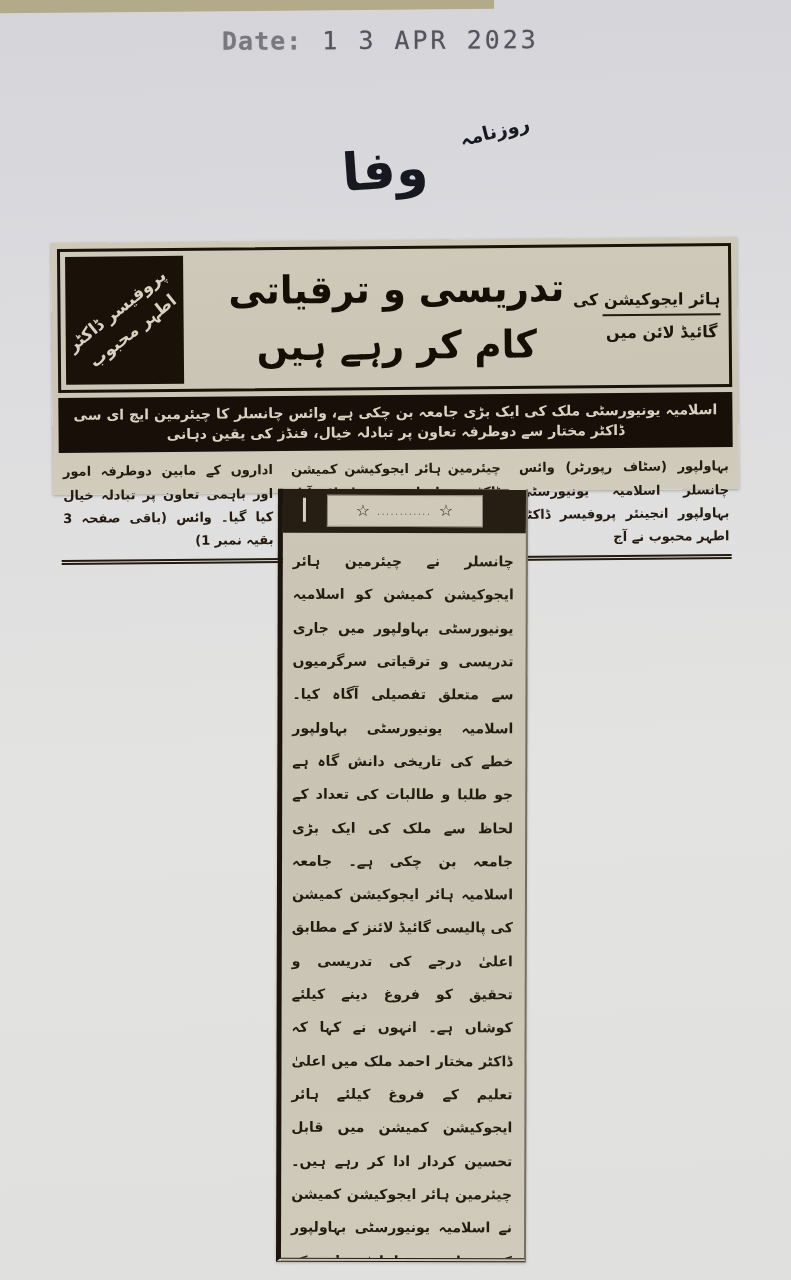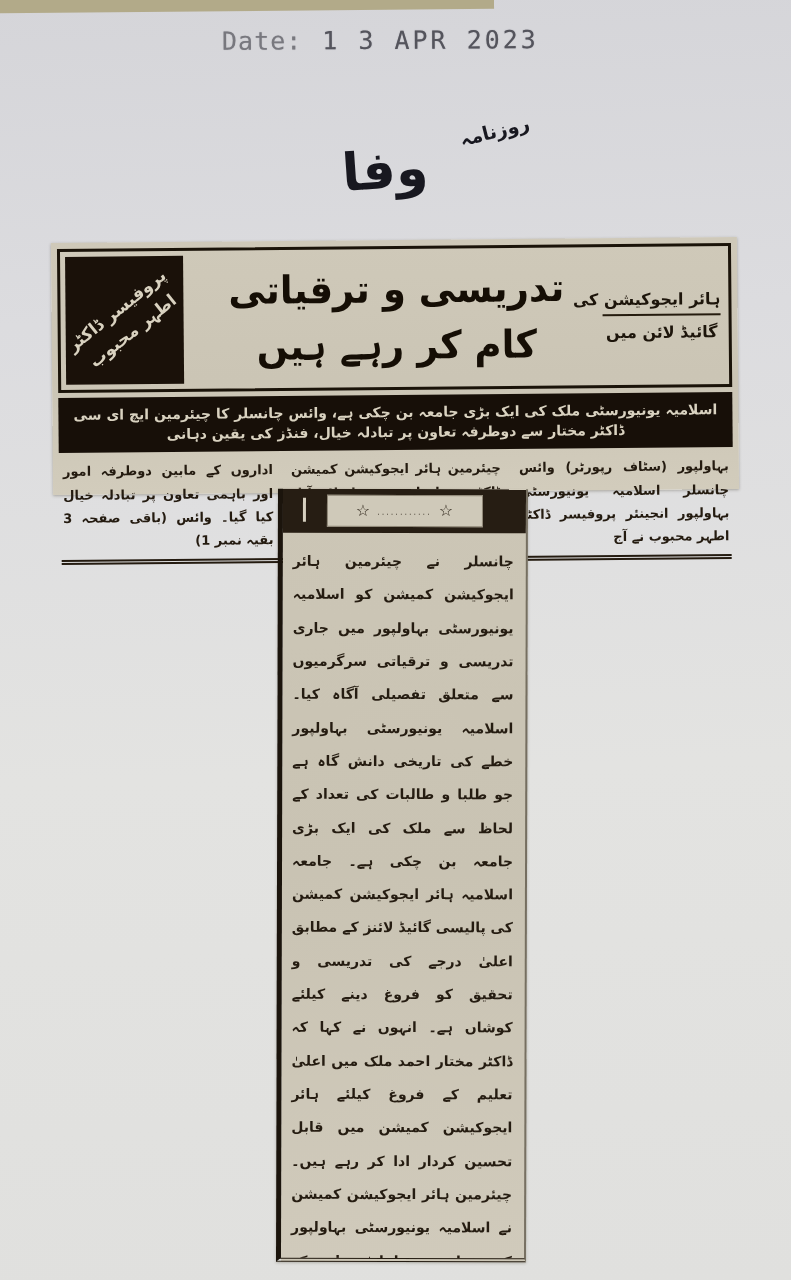--- a/index.html
+++ b/index.html
@@ -12,21 +12,21 @@
     position:absolute;top:-4px;left:-6px;width:500px;height:15px;
     background:#b2aa89;transform:rotate(-.5deg);
   }
   
   .stamp{
     position:absolute;left:222px;top:26px;display:flex;gap:20px;align-items:baseline;
     font-family:"DejaVu Sans Mono",monospace;color:#54545c;font-size:25px;
     letter-spacing:1px;transform:rotate(-.3deg);
     text-shadow:0 0 1px rgba(90,90,100,.55);
   }
-  .stamp .lbl{opacity:.72;}
+  .stamp .lbl{opacity:.72;font-weight:bold;}
   .stamp .val{letter-spacing:3px;}
   
   .handwriting{position:absolute;left:300px;top:112px;width:240px;height:110px;color:#181820;}
   .hw-small{
     position:absolute;right:10px;top:8px;font-size:19px;font-weight:bold;
     transform:rotate(-14deg);letter-spacing:-1px;
   }
   .hw-large{
     position:absolute;left:42px;top:28px;font-size:52px;font-weight:bold;
     transform:rotate(-4deg);

